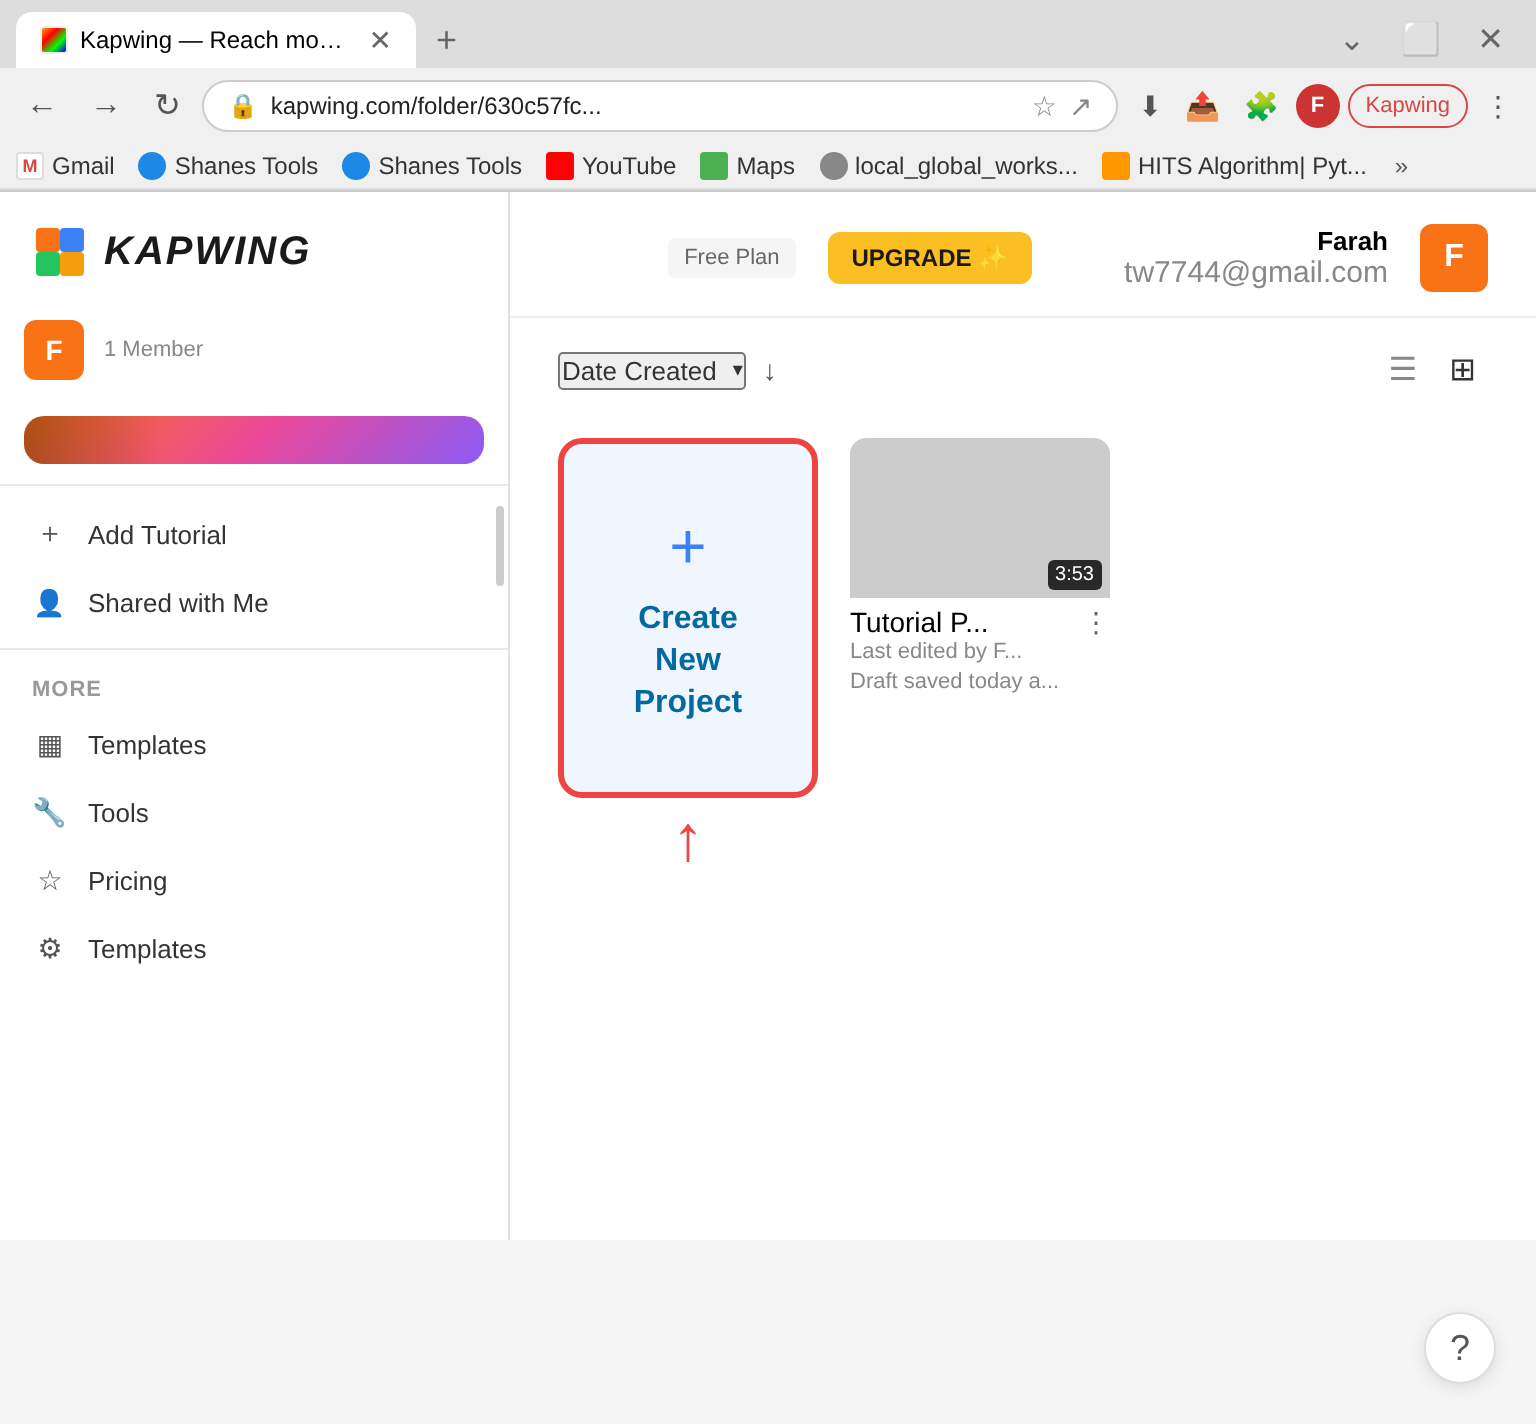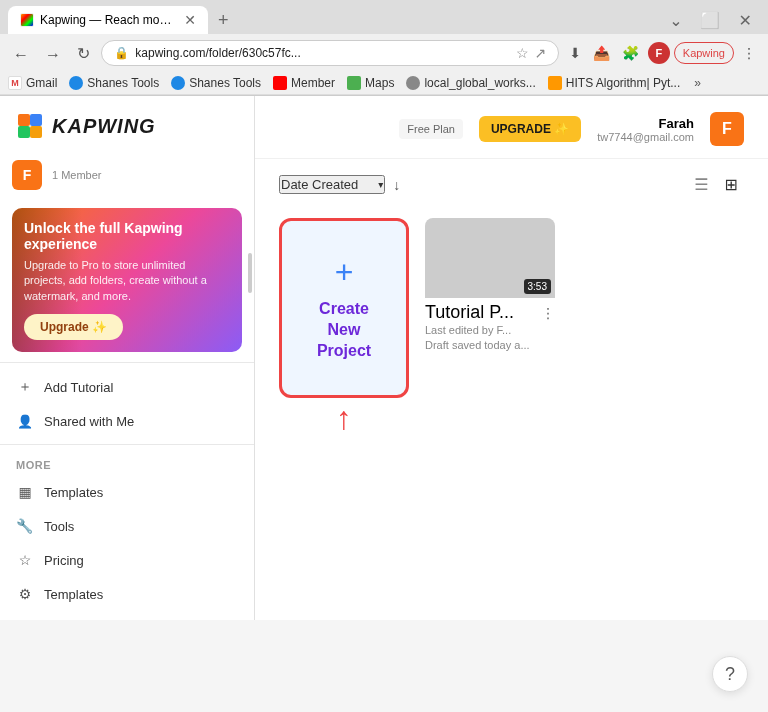--- a/index.html
+++ b/index.html
@@ -62,48 +62,48 @@
     .sidebar-divider { height: 1px; background: #e8e8e8; margin: 6px 0; }
     .sidebar-section-label { padding: 8px 16px 4px; font-size: 11px; font-weight: 600; color: #999; text-transform: uppercase; letter-spacing: 0.5px; }
 
     
     .main-content { flex: 1; overflow-y: auto; padding: 0; background: white; }
 
     .main-header { display: flex; align-items: center; justify-content: space-between; padding: 16px 24px 12px; border-bottom: 1px solid #f0f0f0; }
     .header-right { display: flex; align-items: center; gap: 16px; }
     .user-info { text-align: right; font-size: 12px; }
     .user-name { font-weight: 600; font-size: 13px; }
-    .user-email { color: #888; font-size: 11px; }
+    .user-email { color: #888; font-size: 15px; margin-left: 30px; }
     .user-avatar { width: 34px; height: 34px; border-radius: 6px; background: #f97316; color: white; display: flex; align-items: center; justify-content: center; font-weight: bold; font-size: 16px; }
     .plan-badge { background: #f5f5f5; color: #666; font-size: 11px; padding: 4px 8px; border-radius: 4px; }
     .upgrade-header-btn { background: #fbbf24; color: #1a1a1a; border: none; border-radius: 6px; padding: 6px 12px; font-size: 12px; font-weight: 600; cursor: pointer; display: flex; align-items: center; gap: 4px; }
 
     .toolbar { display: flex; align-items: center; justify-content: space-between; padding: 12px 24px; }
-    .sort-btn { display: flex; align-items: center; gap: 20px; font-size: 13px; color: #333; cursor: pointer; font-weight: 500; justify-content: flex-end; }
+    .sort-btn { display: flex; align-items: center; gap: 8px; font-size: 13px; color: #333; cursor: pointer; font-weight: 500; justify-content: flex-end; }
     .sort-btn .chevron { font-size: 10px; }
     .sort-arrow { font-size: 14px; color: #555; margin-left: 4px; }
     .view-btns { display: flex; gap: 4px; }
     .view-btn { background: none; border: none; cursor: pointer; color: #888; font-size: 16px; padding: 4px 6px; border-radius: 4px; }
     .view-btn.active { color: #333; }
 
     
     .projects-grid { display: flex; flex-wrap: wrap; padding: 8px 24px; gap: 16px; }
 
     
     .create-new-card { width: 130px; height: 180px; border: 3px solid #ef4444; border-radius: 12px; background: #eff6ff; display: flex; flex-direction: column; align-items: center; justify-content: center; cursor: pointer; position: relative; }
     .create-plus { font-size: 32px; color: #3b82f6; margin-bottom: 8px; font-weight: 300; }
     .create-label { color: #3b82f6; font-size: 16px; font-weight: 600; text-align: center; line-height: 1.3; }
 
     
     .project-card { width: 130px; cursor: pointer; }
     .card-thumbnail { width: 130px; height: 80px; background: #e0e0e0; border-radius: 8px 8px 0 0; position: relative; overflow: hidden; }
     .card-duration { position: absolute; bottom: 4px; right: 4px; background: rgba(0,0,0,0.8); color: white; font-size: 10px; padding: 2px 4px; border-radius: 3px; }
     .card-info { padding: 4px 0; }
     .card-title-row { display: flex; align-items: center; justify-content: space-between; }
-    .card-title { font-size: 18px; font-weight: 500; white-space: nowrap; overflow: hidden; text-overflow: ellipsis; max-width: 110px; }
+    .card-title { font-size: 14px; font-weight: 500; white-space: nowrap; overflow: hidden; text-overflow: ellipsis; max-width: 110px; }
     .card-menu { color: #666; cursor: pointer; font-size: 14px; }
     .card-meta { font-size: 11px; color: #888; line-height: 1.4; }
 
     
     .help-btn { position: fixed; bottom: 20px; right: 20px; width: 36px; height: 36px; border-radius: 50%; background: white; border: 1px solid #ddd; display: flex; align-items: center; justify-content: center; cursor: pointer; font-size: 18px; color: #555; box-shadow: 0 2px 8px rgba(0,0,0,0.1); }
 
     
     .sidebar-scroll-indicator { position: absolute; right: 2px; top: 30%; width: 4px; height: 40px; background: #ccc; border-radius: 2px; }
   </style>
 </head>
@@ -153,21 +153,21 @@
     <div class="bookmark-item">
       <div class="bm-icon" style="background:#1e88e5;border-radius:50%;"></div>
       <span>Shanes Tools</span>
     </div>
     <div class="bookmark-item">
       <div class="bm-icon" style="background:#1e88e5;border-radius:50%;"></div>
       <span>Shanes Tools</span>
     </div>
     <div class="bookmark-item">
       <div class="bm-icon" style="background:#f00;"></div>
-      <span>Member</span>
+      <span>YouTube</span>
     </div>
     <div class="bookmark-item">
       <div class="bm-icon" style="background:#4CAF50;"></div>
       <span>Maps</span>
     </div>
     <div class="bookmark-item">
       <div class="bm-icon" style="background:#888;border-radius:50%;"></div>
       <span>local_global_works...</span>
     </div>
     <div class="bookmark-item">
@@ -195,25 +195,20 @@
 
       <div class="workspace-section">
         <div class="workspace-avatar">F</div>
         <div class="workspace-info">
           <div class="workspace-members">1 Member</div>
         </div>
       </div>
 
       <div class="upgrade-card">
         <div class="upgrade-bg-img"></div>
-        <div class="upgrade-content">
-          <div class="upgrade-title">Unlock the full Kapwing experience</div>
-          <div class="upgrade-desc">Upgrade to Pro to store unlimited projects, add folders, create without a watermark, and more.</div>
-          <button class="upgrade-btn-card">Upgrade ✨</button>
-        </div>
       </div>
 
       <div class="sidebar-divider"></div>
 
       <div class="sidebar-item">
         <span class="icon">＋</span>
         <span>Add Tutorial</span>
       </div>
 
       <div class="sidebar-item">
@@ -276,21 +271,21 @@
         <button class="view-btn">☰</button>
         <button class="view-btn active">⊞</button>
       </div>
     </div>
 
     <div class="projects-grid">
 
       <div style="display:flex;flex-direction:column;align-items:center;">
         <div class="create-new-card">
           <span class="create-plus">+</span>
-          <span class="create-label" style="color:#6d28d9;font-size:16px;font-weight:600;text-align:center;line-height:1.3;">Create<br>New<br>Project</span>
+          <span class="create-label" style="color:#0369a1;font-size:16px;font-weight:600;text-align:center;line-height:1.3;">Create<br>New<br>Project</span>
         </div>
 
         <div style="display:flex;justify-content:center;margin-top:4px;">
           <span style="color:#ef4444;font-size:32px;line-height:1;">↑</span>
         </div>
       </div>
 
       <div class="project-card">
         <div class="card-thumbnail" style="background:#ccc;">
           <div class="card-duration">3:53</div>

